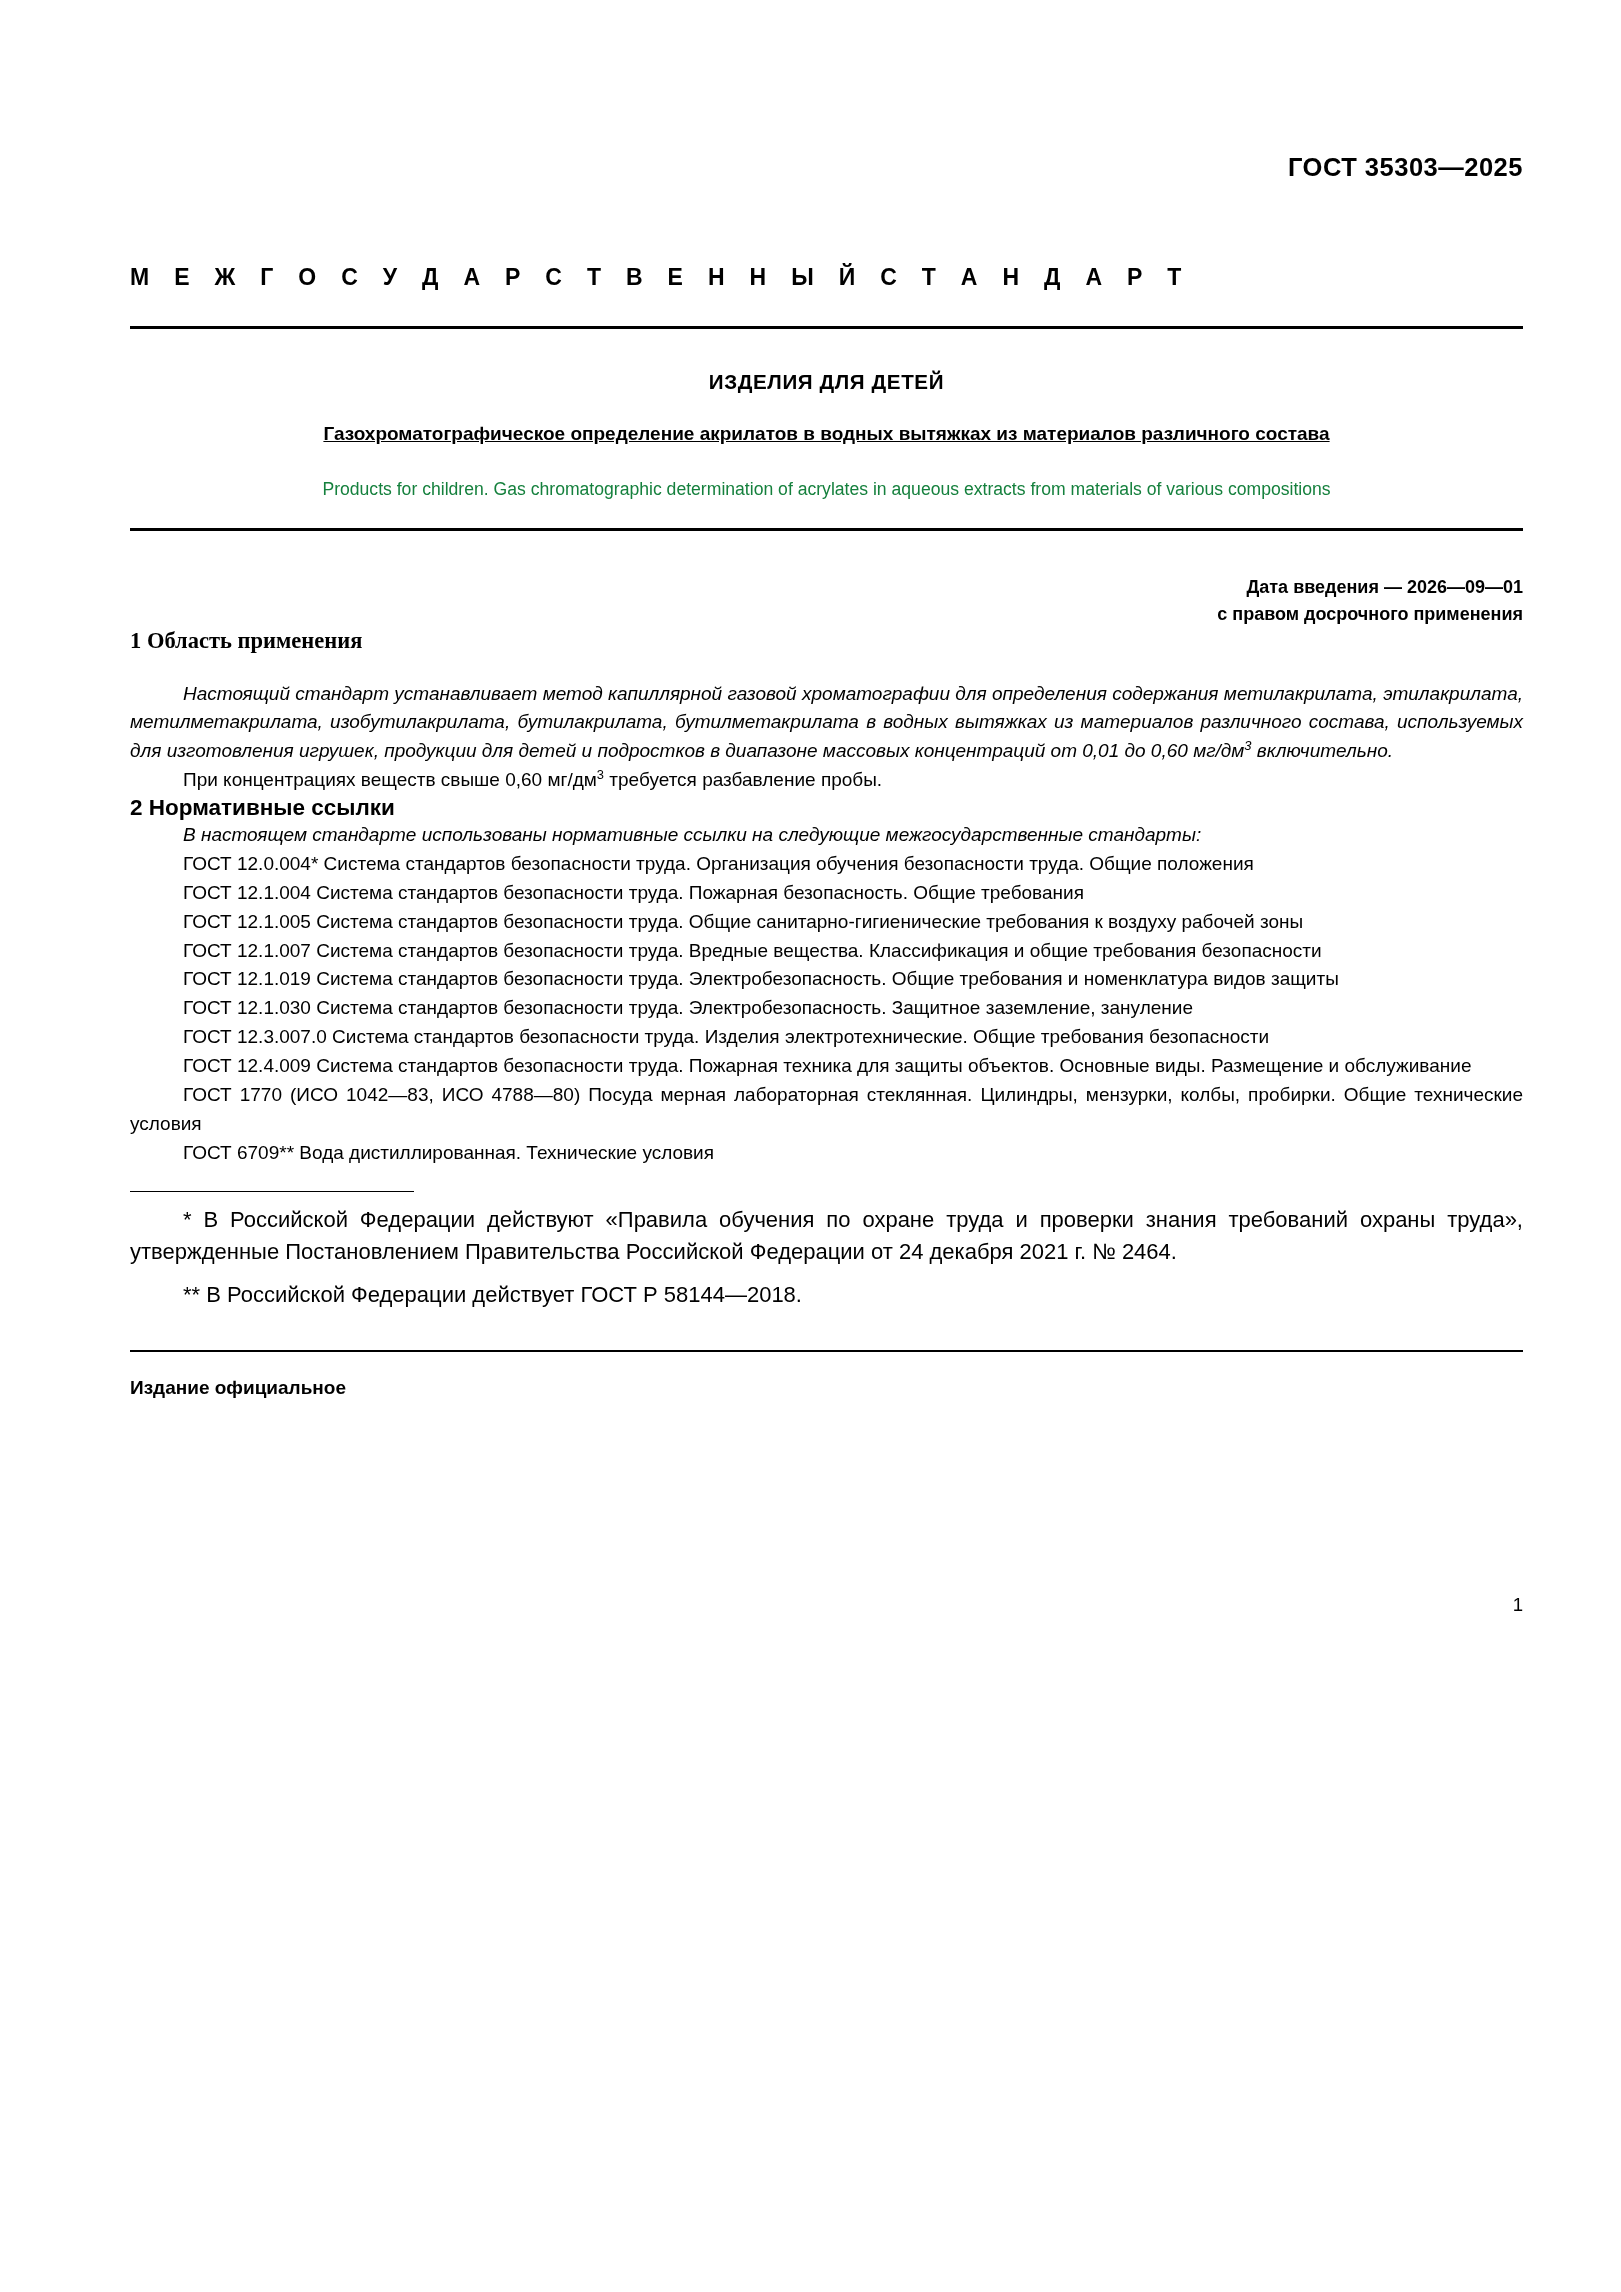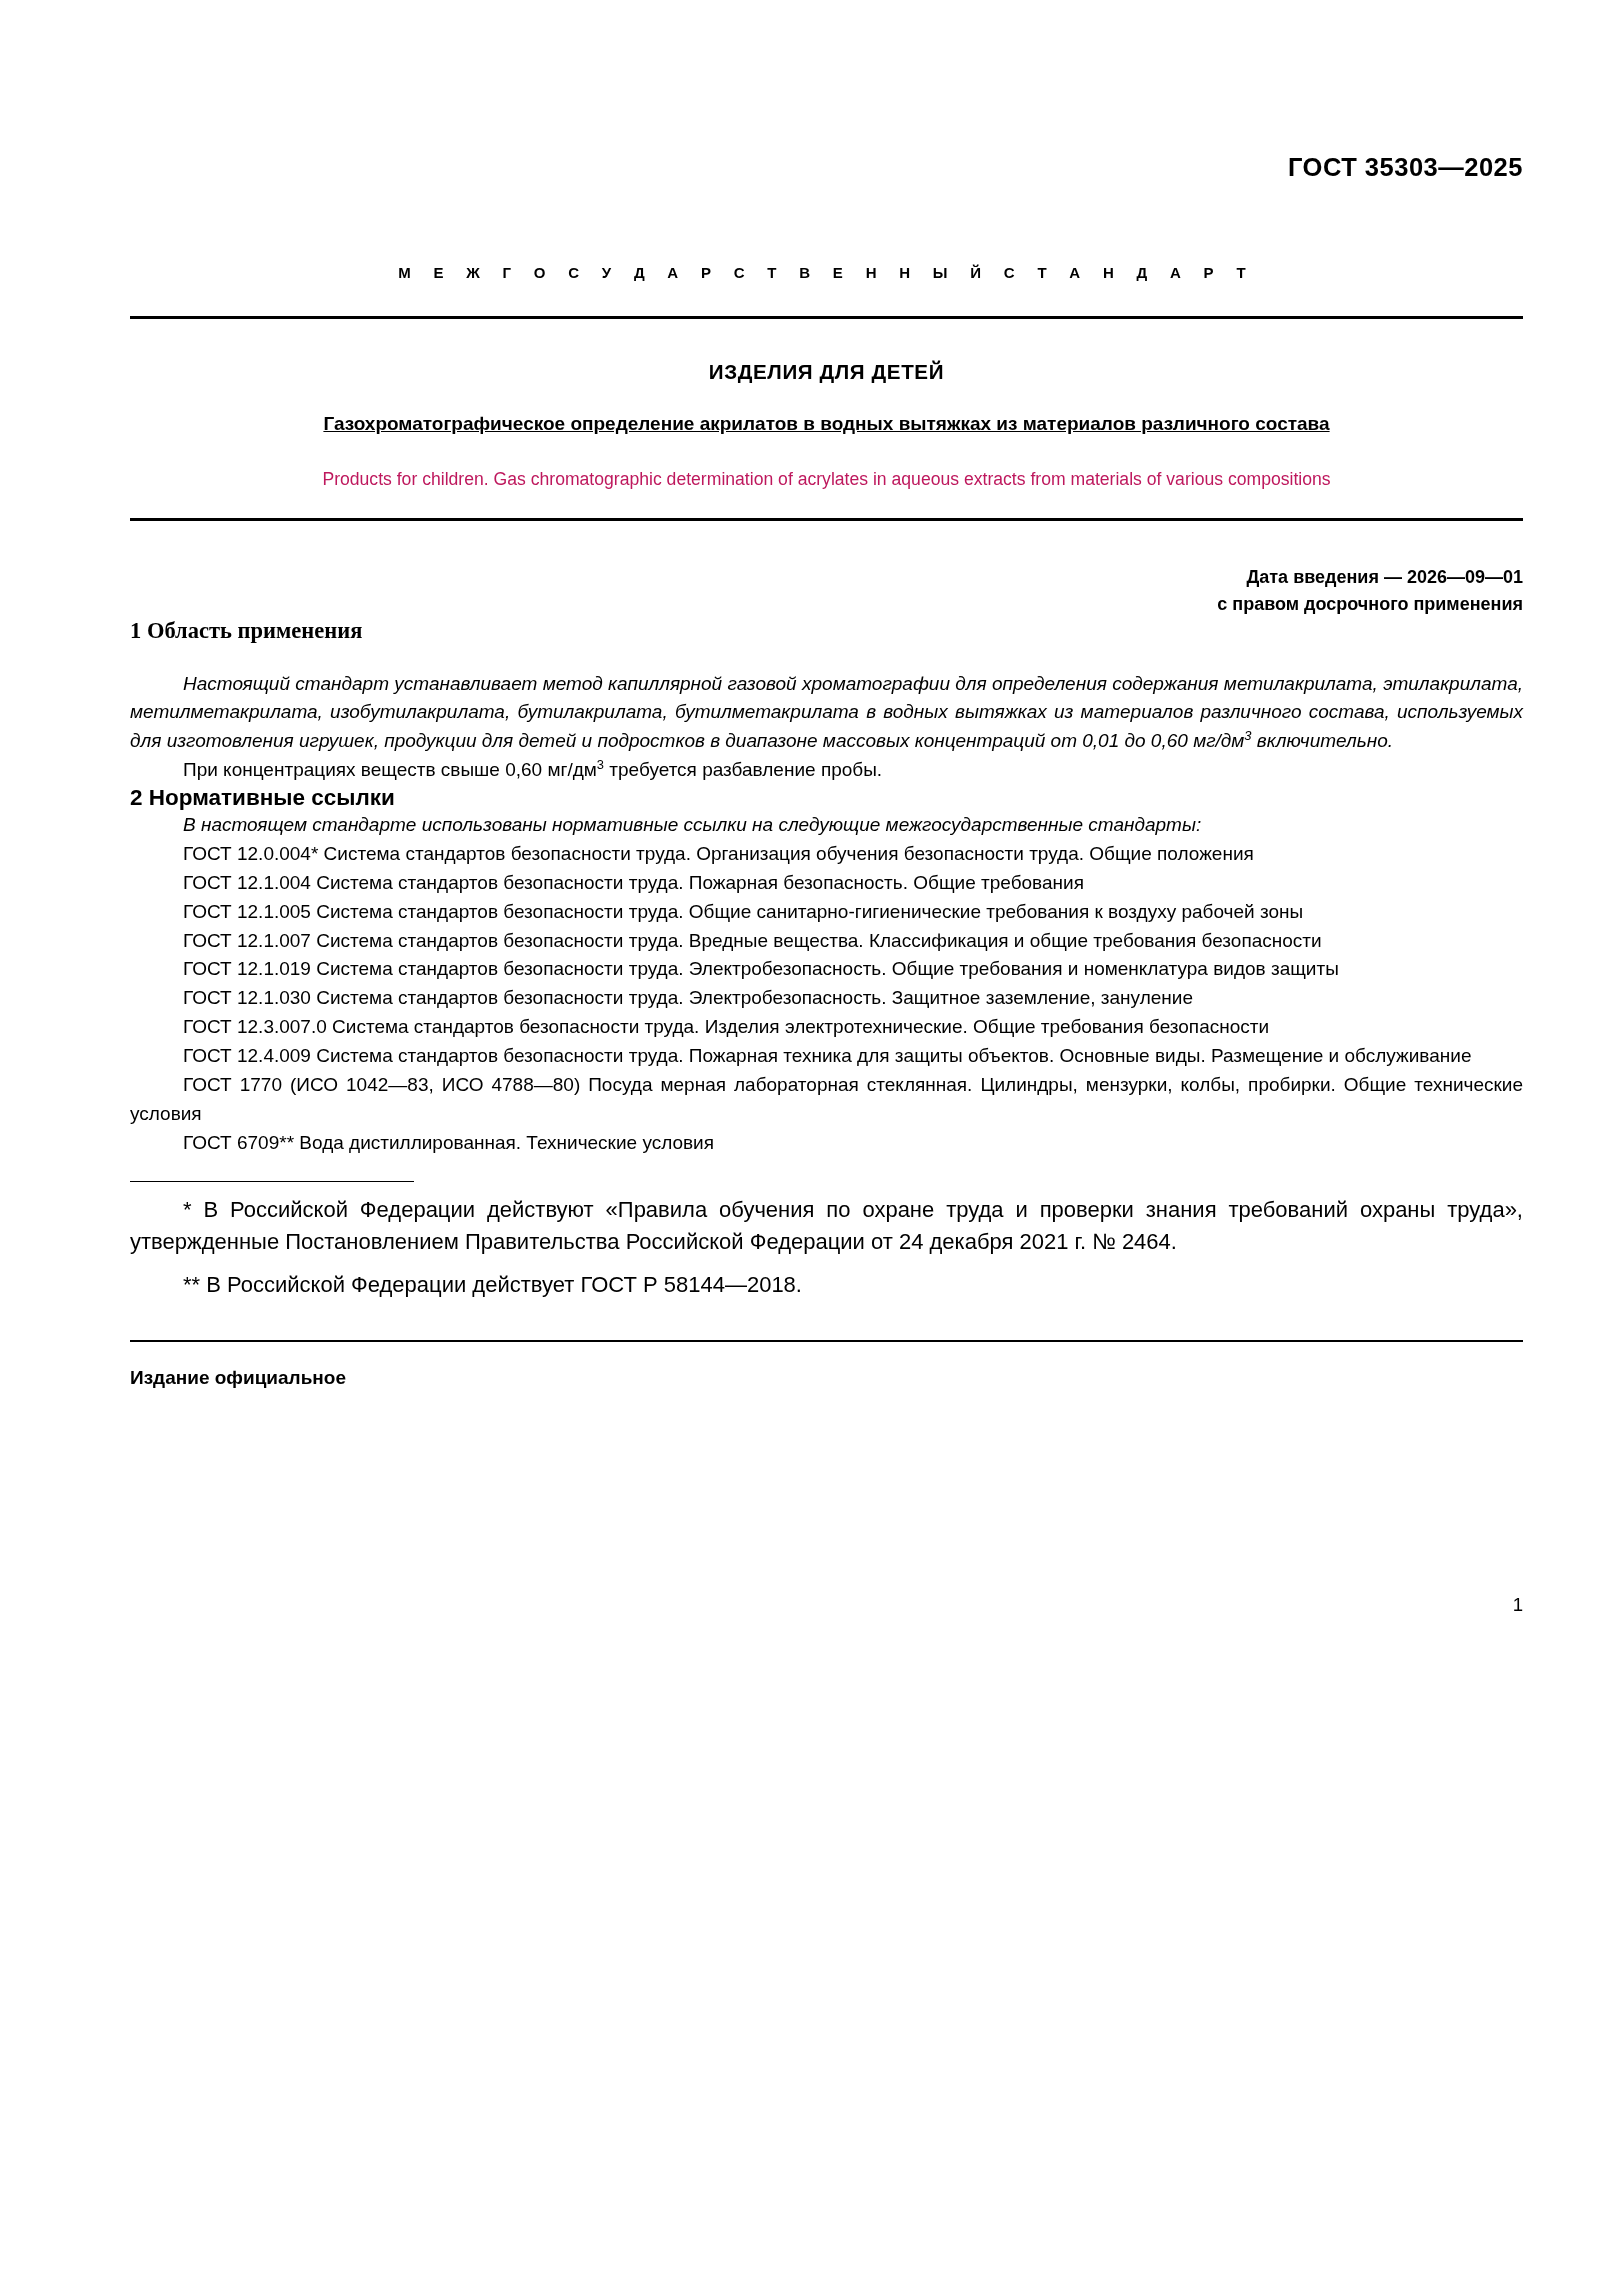--- a/index.html
+++ b/index.html
@@ -25,22 +25,21 @@
   }
   
   .std-number {
     text-align: right;
     font-size: 25.5px;
     font-weight: bold;
     letter-spacing: 0.5px;
     margin-top: 145px;
   }
   .std-title-line {
-    text-align: center;
-    font-size: 15px;
+    font-size: 23px;
     font-weight: bold;
     letter-spacing: 9.3px;
     margin-top: 82px;
     white-space: nowrap;
   }
   .rule-thick {
     border-top: 3.9px solid #000;
     margin-top: 35px;
   }
   .rule-thick-2 {
@@ -63,21 +62,21 @@
     padding: 0 86px;
     text-decoration: underline;
   }
   .doc-subtitle-en {
     text-align: center;
     font-size: 17.6px;
     font-weight: normal;
     line-height: 1.45;
     margin-top: 29px;
     padding: 0 43px;
-    color: #be185d;
+    color: #15803d;
   }
   .intro-date {
     text-align: right;
     font-size: 18px;
     font-weight: bold;
     line-height: 1.5;
     margin-top: 43px;
   }
   h2.section {
     font-size: 22.5px;

